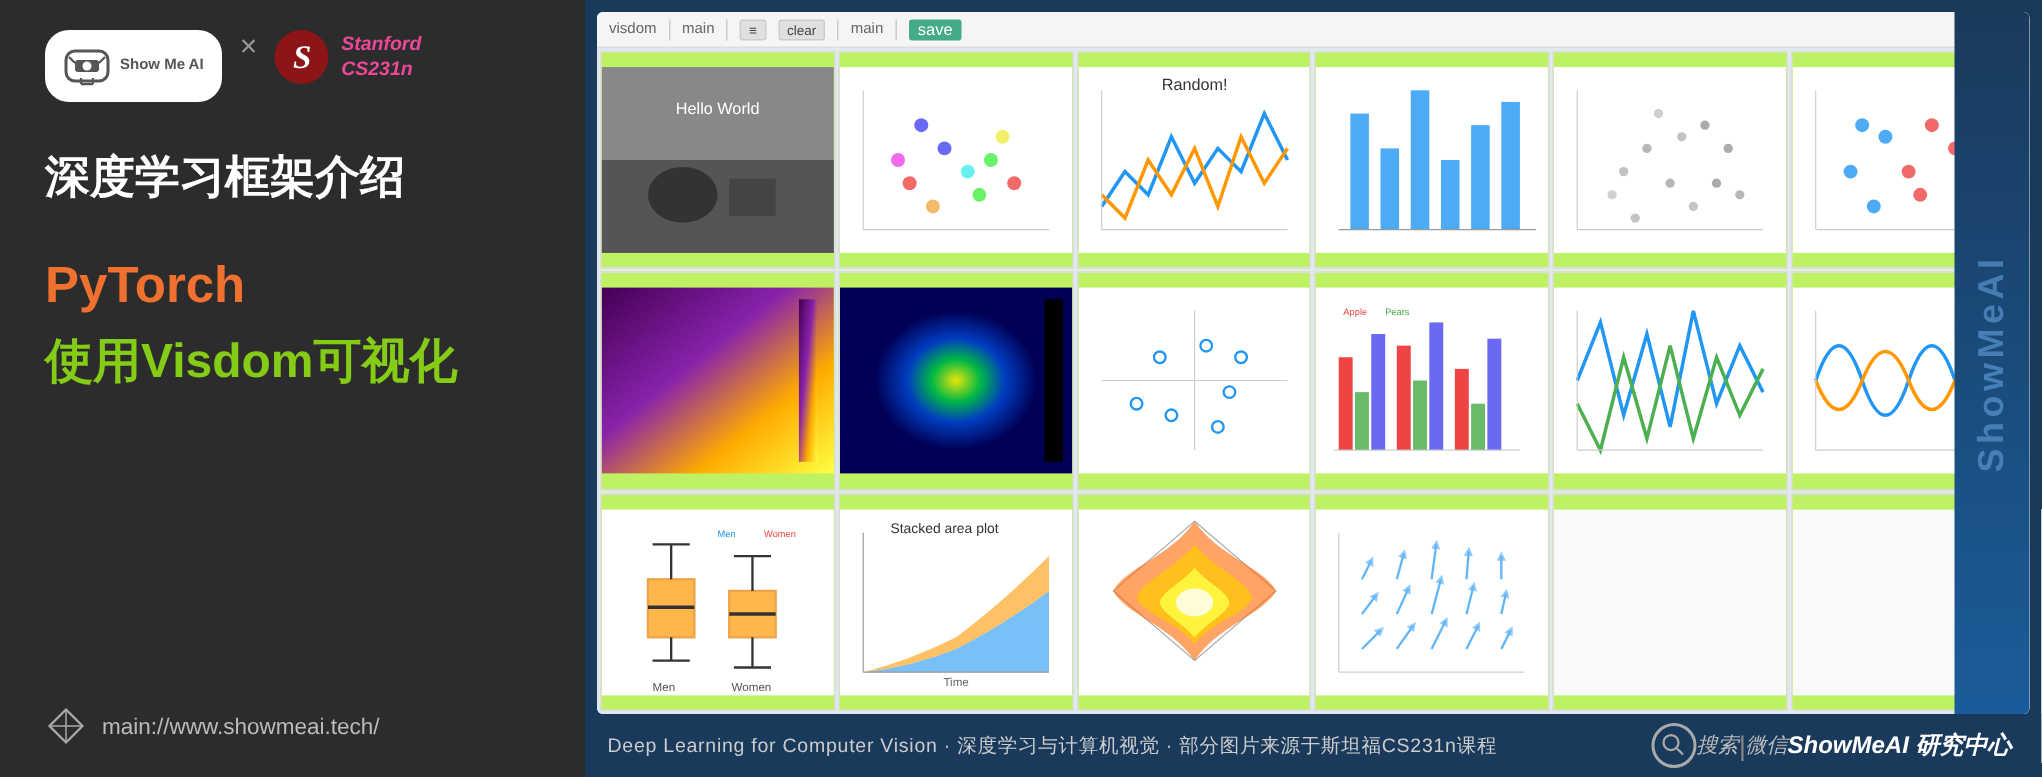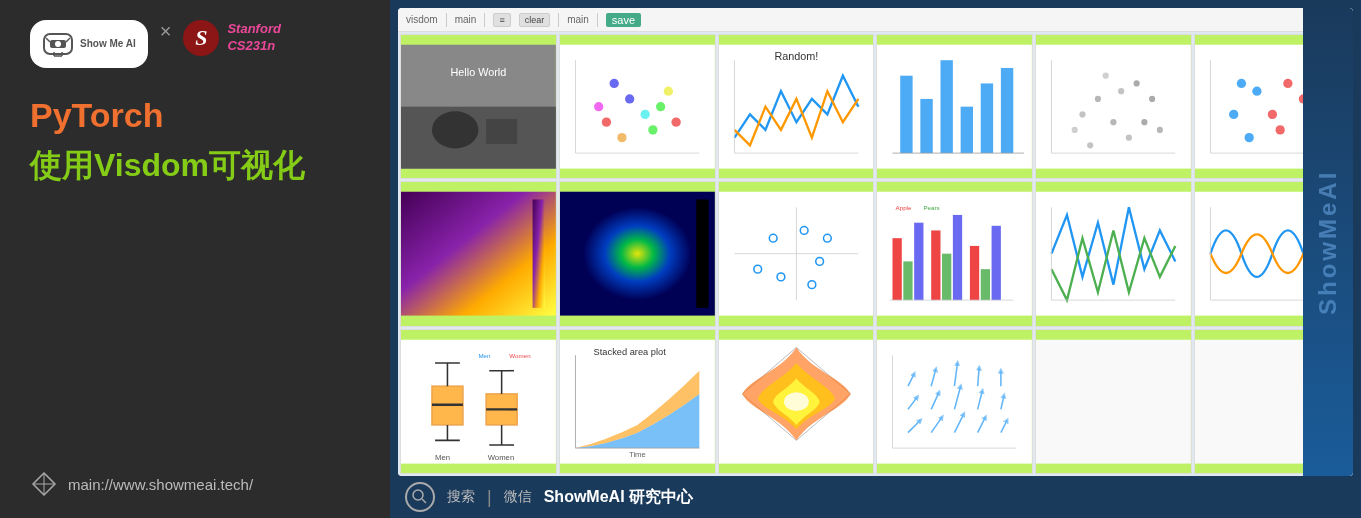--- a/index.html
+++ b/index.html
@@ -268,23 +268,24 @@
 
     .bottom-left {
       color: #ccc;
       font-size: 13px;
       letter-spacing: 0.5px;
     }
 
     .bottom-right {
       display: flex;
       align-items: center;
-      gap: 12px;
+      gap: 0;
       color: #ccc;
       font-size: 14px;
+      font-style: italic;
     }
 
     .search-icon-circle {
       width: 30px;
       height: 30px;
       border: 2px solid #aaa;
       border-radius: 50%;
       display: flex;
       align-items: center;
       justify-content: center;
@@ -331,20 +332,21 @@
 
     <div class="stanford-badge">
       <div class="stanford-s">S</div>
       <div class="stanford-text">
         <div>Stanford</div>
         <div>CS231n</div>
       </div>
     </div>
   </div>
 
+  <div class="main-title">深度学习框架介绍</div>
 
   <div class="pytorch-label">PyTorch</div>
 
   <div class="subtitle">
     <span>使用</span><span class="visdom-em">Visdom</span><span>可视化</span>
   </div>
 
   <div class="website-row">
     <svg class="nav-icon" viewBox="0 0 28 28" fill="none">
       <path d="M14 3 L25 14 L14 25 L3 14 Z" stroke="#aaa" stroke-width="1.5" fill="none"></path>
@@ -635,20 +637,21 @@
             <rect width="100" height="80" fill="#f9f9f9"></rect>
           </svg>
       </div>
 
     </div>
 
     <div class="showmeai-vertical">ShowMeAI</div>
   </div>
 
   <div class="bottom-bar">
+    <div class="bottom-left">Deep Learning for Computer Vision · 深度学习与计算机视觉 · 部分图片来源于斯坦福CS231n课程</div>
     <div class="bottom-right">
       <div class="search-icon-circle">
         <svg width="16" height="16" viewBox="0 0 16 16" fill="none">
           <circle cx="6" cy="6" r="5" stroke="#aaa" stroke-width="1.5"></circle>
           <line x1="10" y1="10" x2="14" y2="14" stroke="#aaa" stroke-width="1.5"></line>
         </svg>
       </div>
       <span class="wechat-label">搜索</span>
       <span class="bottom-divider">|</span>
       <span class="wechat-label">微信</span>

